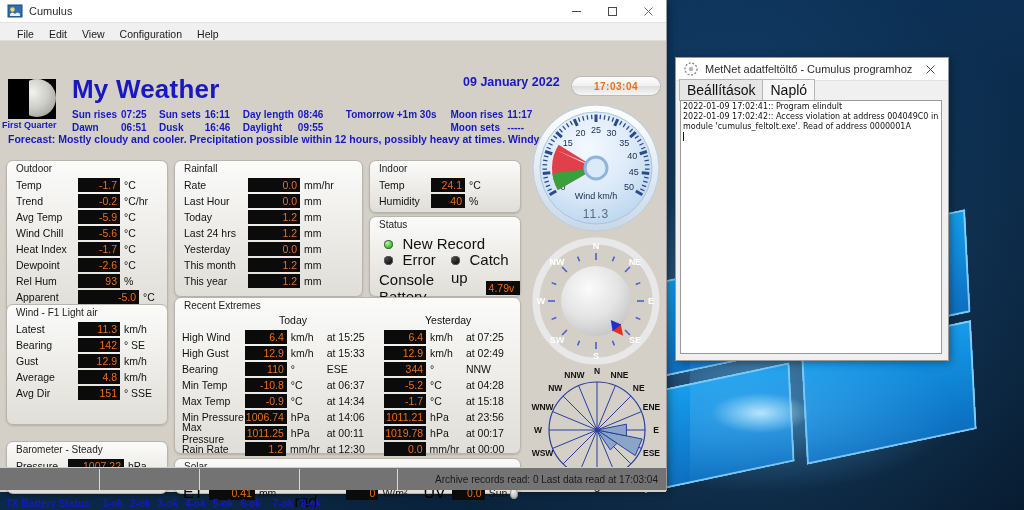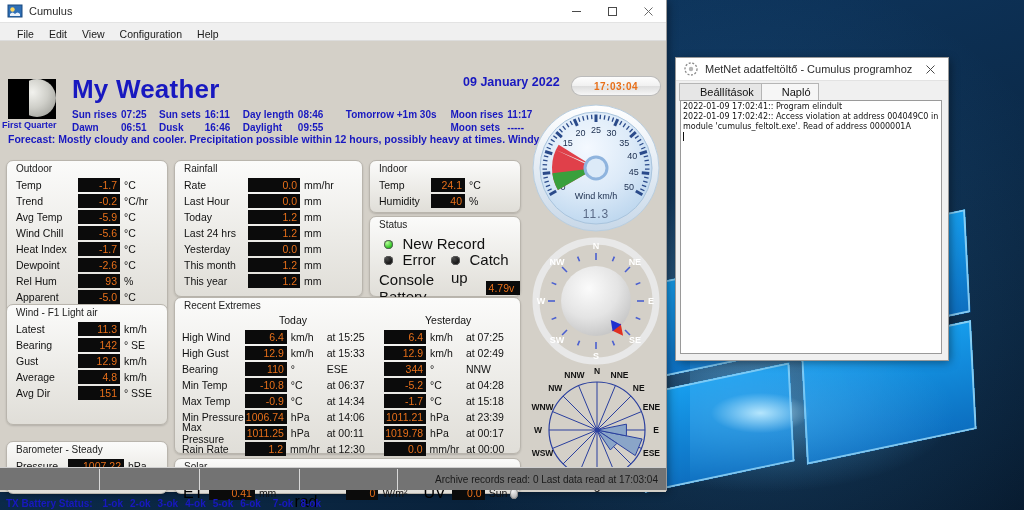--- a/index.html
+++ b/index.html
@@ -90,21 +90,21 @@
   #statusbar{position:absolute;left:0;bottom:0;width:666px;height:22px;background:#737373;
     border-top:1px solid #cfcfcf;display:flex;align-items:center;}
   .sbcell{height:21px;border-right:1px solid #d8d8d8;box-sizing:border-box;}
   #sbtext{font-size:10px;color:#1a1a1a;margin-left:auto;padding-right:8px;white-space:nowrap;}
   
   .gaugewrap{position:absolute;}
   
   #dialog{left:676px;top:58px;width:272px;height:302px;background:#f0f0f0;}
   #dlg-tabs{height:20px;display:flex;align-items:flex-end;padding-left:3px;
     background:#f0f0f0;}
-  .dtab{font-size:11px;color:#111;padding:2px 7px 3px 20px;border:1px solid #b5b5b5;
+  .dtab{font-size:14px;color:#111;padding:2px 7px 3px 7px;border:1px solid #b5b5b5;
     border-bottom:none;background:#e6e6e6;margin-right:-1px;}
   .dtab.active{background:#f6f6f6;position:relative;top:1px;padding-bottom:4px;}
   #dlg-log{position:absolute;left:4px;top:42px;width:262px;height:254px;
     background:#fff;border:1px solid #9a9a9a;overflow:hidden;
     font-family:"DejaVu Sans",sans-serif;font-size:8px;color:#111;line-height:10px;
     padding:1px 2px;box-sizing:border-box;white-space:pre-wrap;word-break:break-word;}
   #dlg-caret{display:inline-block;width:1px;height:9px;background:#111;vertical-align:-1px;}
 </style>
 </head>
 <body>
@@ -237,21 +237,21 @@
             <span class="fld" style="width: 42px;">-2.6</span>
             <span class="unit">°C</span>
           </div>
           <div class="row">
             <span class="lab" style="width: 62px;">Rel Hum</span>
             <span class="fld" style="width: 42px;">93</span>
             <span class="unit">%</span>
           </div>
           <div class="row">
             <span class="lab" style="width: 62px;">Apparent</span>
-            <span class="fld" style="width: 42px;">-5.0</span>
+            <span class="fld" style="width: 61px;">-5.0</span>
             <span class="unit">°C</span>
           </div>
         </div>
     </div>
 
     <div class="grp" id="g-wind" style="left:6px;top:263px;width:160px;height:119px;">
       <div class="cap">Wind - F1 Light air</div>
       <div class="rows" id="rows-wind">
           <div class="row">
             <span class="lab" style="width: 62px;">Latest</span>
@@ -430,21 +430,21 @@
             <span class="attime" style="width: 60px;">at 15:18</span>
           </div>
           <div class="exrow">
             <span class="exlab" style="width: 70px;">Min Pressure</span>
             <span class="fld" style="width: 46px;">1006.74</span>
             <span class="unit" style="width: 32px; text-align: left;">hPa</span>
             <span class="attime" style="width: 60px;">at 14:06</span>
             <span style="width: 4px;"></span>
             <span class="fld" style="width: 46px;">1011.21</span>
             <span class="unit" style="width: 32px; text-align: left;">hPa</span>
-            <span class="attime" style="width: 60px;">at 23:39</span>
+            <span class="attime" style="width: 60px;">at 23:56</span>
           </div>
           <div class="exrow">
             <span class="exlab" style="width: 70px;">Max Pressure</span>
             <span class="fld" style="width: 46px;">1011.25</span>
             <span class="unit" style="width: 32px; text-align: left;">hPa</span>
             <span class="attime" style="width: 60px;">at 00:11</span>
             <span style="width: 4px;"></span>
             <span class="fld" style="width: 46px;">1019.78</span>
             <span class="unit" style="width: 32px; text-align: left;">hPa</span>
             <span class="attime" style="width: 60px;">at 00:17</span>

